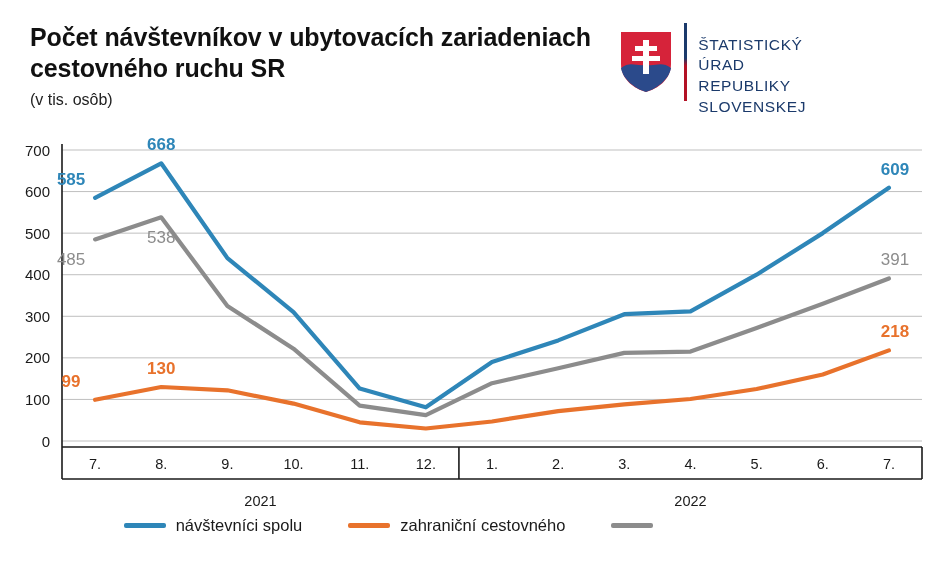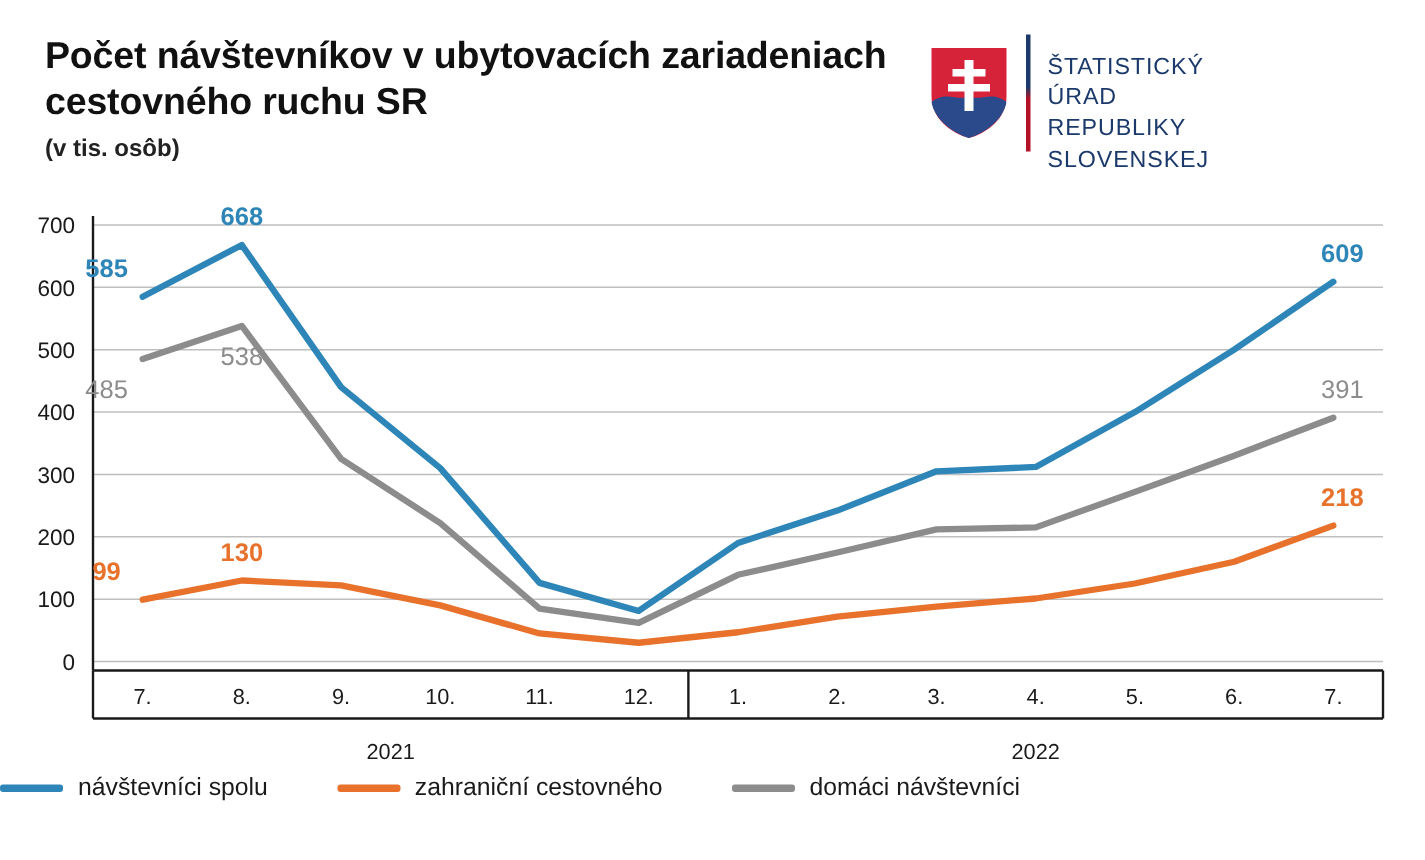--- a/index.html
+++ b/index.html
@@ -31,21 +31,21 @@
   }
   #chart-title {
     font-size: 25px;
     font-weight: bold;
     line-height: 1.24;
     color: #111111;
     letter-spacing: -0.1px;
   }
   #chart-subtitle {
     font-size: 16px;
-    font-weight: bold;
+    font-weight: normal;
     color: #222222;
     margin-top: 7px;
   }
 
   
   #logo {
     position: absolute;
     right: 24px;
     top: 18px;
     display: flex;
@@ -121,20 +121,21 @@
   .axisline { stroke: #1a1a1a; stroke-width: 1.6; }
   .series-line { fill: none; stroke-width: 4.2; stroke-linejoin: round; stroke-linecap: round; }
 
   
   #legend {
     position: absolute;
     left: 0;
     top: 516px;
     width: 777px;
     display: flex;
+    justify-content: center;
     align-items: center;
     gap: 46px;
   }
   .legend-item {
     display: flex;
     align-items: center;
     gap: 10px;
   }
   .legend-swatch {
     width: 42px;
@@ -245,15 +246,14 @@
     <div class="legend-item">
       <span class="legend-swatch" style="background: rgb(46, 134, 184);"></span>
       <span class="legend-label">návštevníci spolu</span>
     </div>
     <div class="legend-item">
       <span class="legend-swatch" style="background: rgb(232, 114, 44);"></span>
       <span class="legend-label">zahraniční cestovného</span>
     </div>
     <div class="legend-item">
       <span class="legend-swatch" style="background: rgb(140, 140, 140);"></span>
-      <span class="legend-label">domáci návštevníci</span>
     </div>
   </div>
 
 </body></html>

